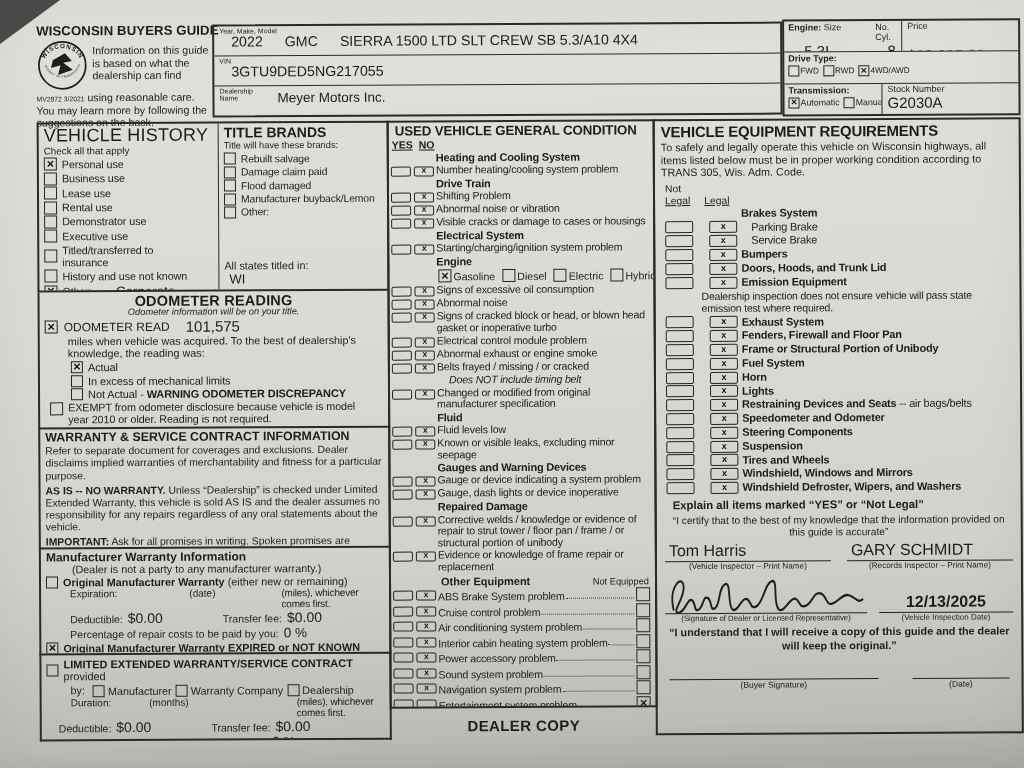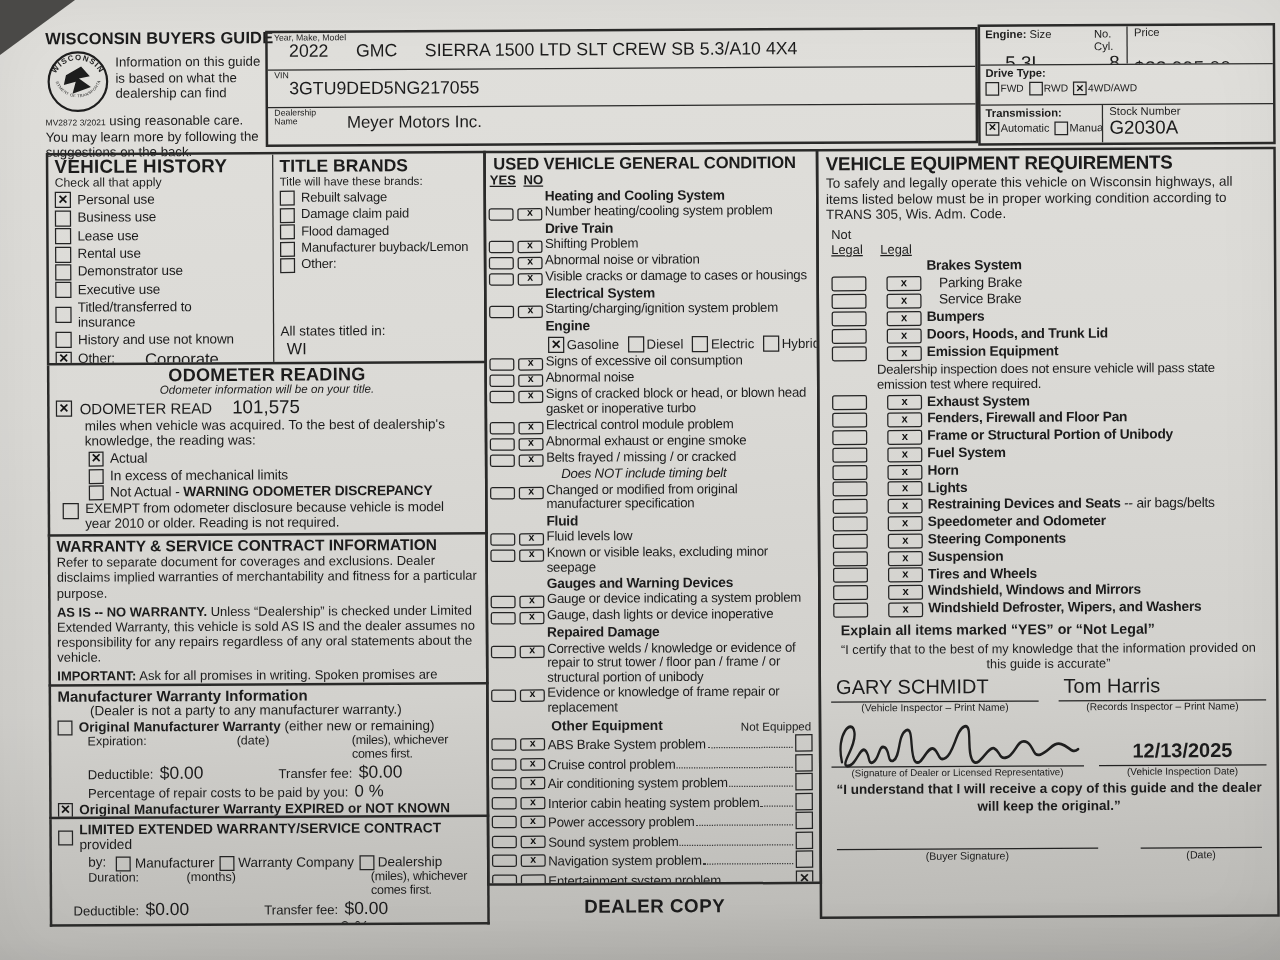--- a/index.html
+++ b/index.html
@@ -59,21 +59,21 @@
   .qpill.on::after{content:"x";position:absolute;left:50%;top:50%;transform:translate(-50%,-60%);
                    font-size:9px;font-weight:bold;color:#111}
   
   .cols{display:flex;align-items:flex-start}
   .col-left{width:352px;flex:none}
   .lbox{border:2px solid #2a2a29;border-top:none;box-sizing:border-box;overflow:hidden}
   .lbox.first{border-top:2px solid #2a2a29}
   
   .vhtb{display:flex;height:170px}
   .vh{flex:1;padding:1px 3px 0 5px;overflow:hidden}
-  .vh-title{font-size:15px;font-weight:bold;letter-spacing:.2px}
+  .vh-title{font-size:18px;font-weight:normal;letter-spacing:.2px}
   .vh-sub{font-size:9.8px;margin:-1px 0 1px 0}
   .chk{display:flex;align-items:center;gap:5px;margin:1.4px 0;font-size:10.8px;letter-spacing:-.1px}
   .chk .val{font-size:13.5px;margin-left:19px}
   .tb{width:160px;flex:none;border-left:1.8px solid #2a2a29;padding:1px 3px 3px 5px;
       display:flex;flex-direction:column;overflow:hidden}
   .tb-title{font-size:14px;font-weight:bold}
   .tb-sub{font-size:9.3px;margin-bottom:1px}
   .tb .chk{font-size:10.4px;letter-spacing:-.15px}
   .tb .spacer{flex:1}
   .tb-states{font-size:10.8px}
@@ -1024,22 +1024,22 @@
               <span class="lbl"><span>Windshield Defroster, Wipers, and Washers</span><span class="sfx"></span></span>
             </div>
 
         </div>
 
         <div class="explain">Explain all items marked “YES” or “Not Legal”</div>
 
         <div class="cert">
           <div class="cq">“I certify that to the best of my knowledge that the information provided on this guide is accurate”</div>
           <div class="names">
+            <div class="nm">Tom Harris</div>
             <div class="nm">GARY SCHMIDT</div>
-            <div class="nm">Tom Harris</div>
           </div>
           <div class="nlbls">
             <div class="nlbl">(Vehicle Inspector – Print Name)</div>
             <div class="nlbl">(Records Inspector – Print Name)</div>
           </div>
           <div class="sigrow">
             <div class="sig" title="">
               <svg viewBox="0 0 240 50" preserveAspectRatio="none">
                 <path d="M10,38 C4,16 20,4 22,15 C24,26 8,40 15,41 C23,42 27,26 32,29 C37,32 34,41 40,38 C46,35 45,24 51,27 C56,30 53,39 59,37 C66,34 63,18 71,14 C79,10 74,33 80,38 C86,42 91,26 97,28 C103,30 101,39 109,35 C117,31 119,13 127,11 C135,9 128,31 135,38 C141,43 149,26 155,28 C161,30 159,37 167,35 C175,33 177,21 185,23 C193,25 191,35 199,33 C207,31 211,23 219,25 C227,27 229,33 235,29" fill="none" stroke="#1f1f1f" stroke-width="2.2" stroke-linecap="round"></path>
               </svg>

